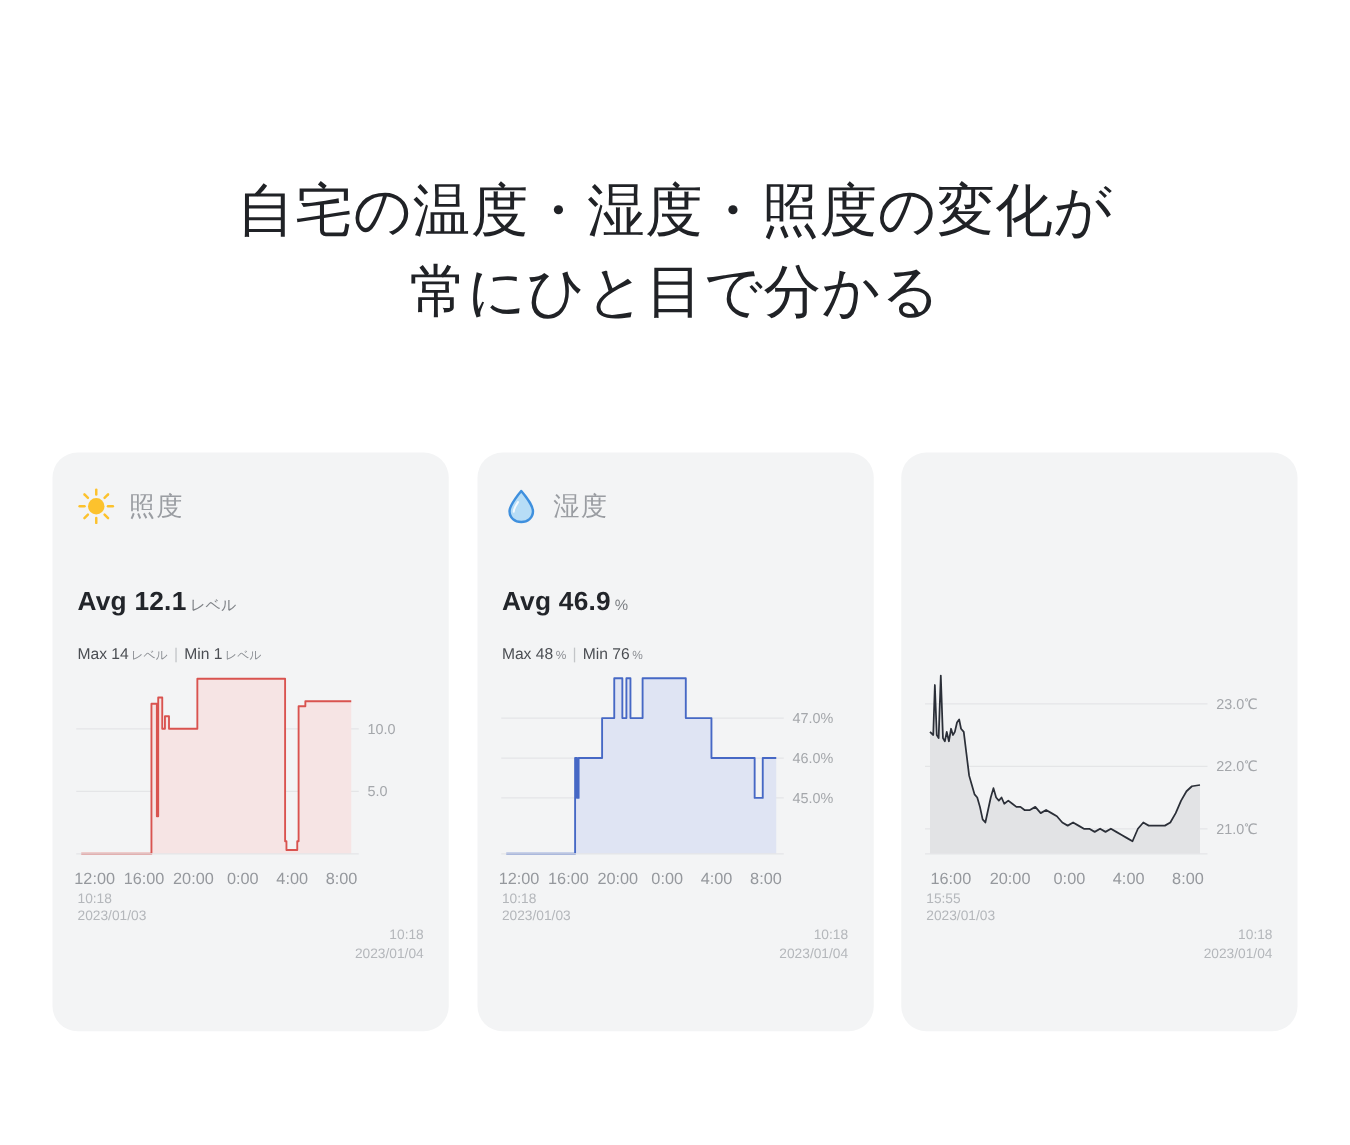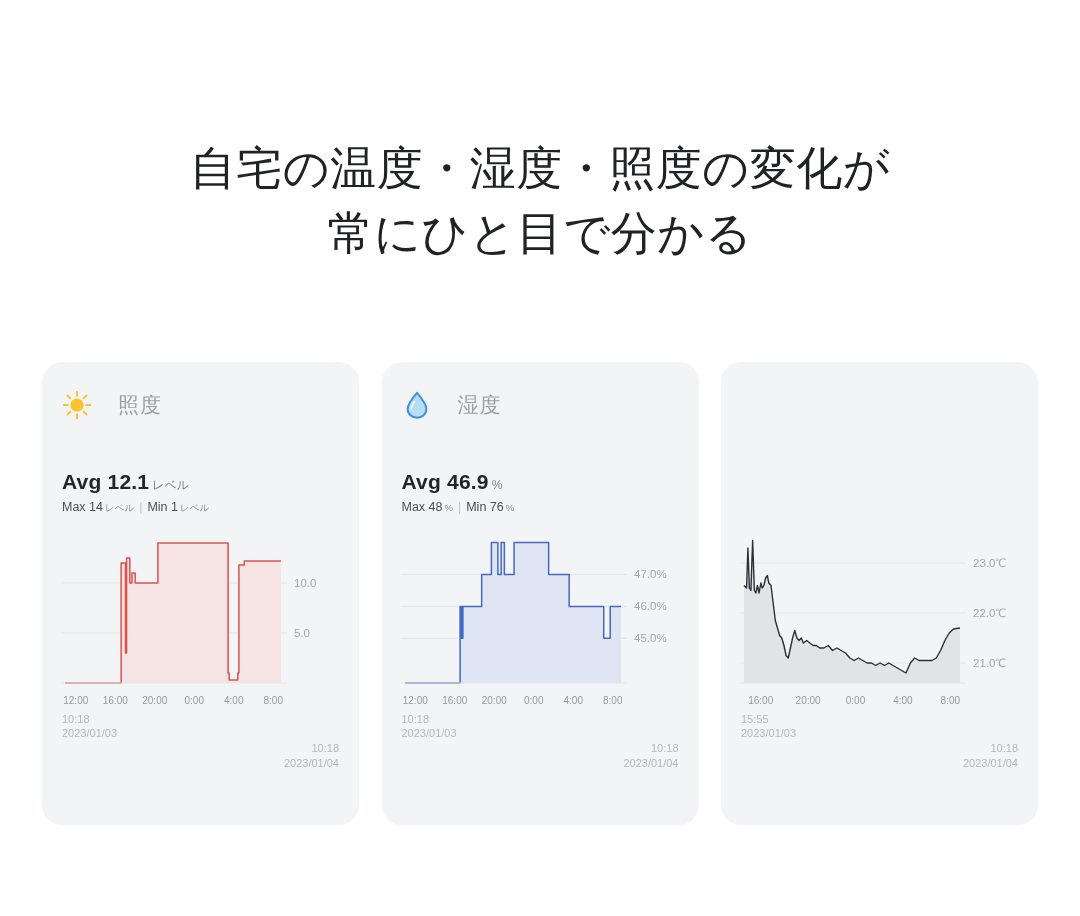--- a/index.html
+++ b/index.html
@@ -48,21 +48,21 @@
     border-radius: 20px;
     box-sizing: border-box;
     padding: 22px 20px 0 20px;
     position: relative;
   }
 
   
   .card-head {
     display: flex;
     align-items: center;
-    gap: 26px;
+    gap: 11px;
     height: 38px;
     margin-top: 2px;
   }
   .card-icon { width: 30px; height: 30px; display: block; flex: none; }
   .card-title {
     font-size: 21px;
     font-weight: normal;
     color: #9a9da2;
     letter-spacing: 1px;
   }
@@ -77,21 +77,21 @@
     white-space: nowrap;
   }
   .stat-unit {
     font-size: 12px;
     font-weight: normal;
     color: #7d8085;
     margin-left: 3px;
     letter-spacing: 0;
   }
   .stat-sub {
-    margin-top: 6px;
+    margin-top: 22px;
     font-size: 12.5px;
     color: #4b4e53;
     white-space: nowrap;
   }
   .stat-sub .u { font-size: 9.5px; color: #8c8f94; margin-left: 2px; }
   .stat-sep { color: #c3c5c8; margin: 0 5px; }
 
   
   .chart-wrap {
     position: absolute;
@@ -100,21 +100,21 @@
     width: 289px;
     height: 192px;
   }
   .chart-svg { display: block; }
   .axis-x {
     position: absolute;
     left: 0;
     top: 168px;
     width: 289px;
     display: flex;
-    font-size: 10px;
+    font-size: 13px;
     color: #95989d;
   }
   .axis-x span { text-align: center; }
 
   
   .card-foot {
     position: absolute;
     left: 20px;
     right: 20px;
     bottom: 54px;

